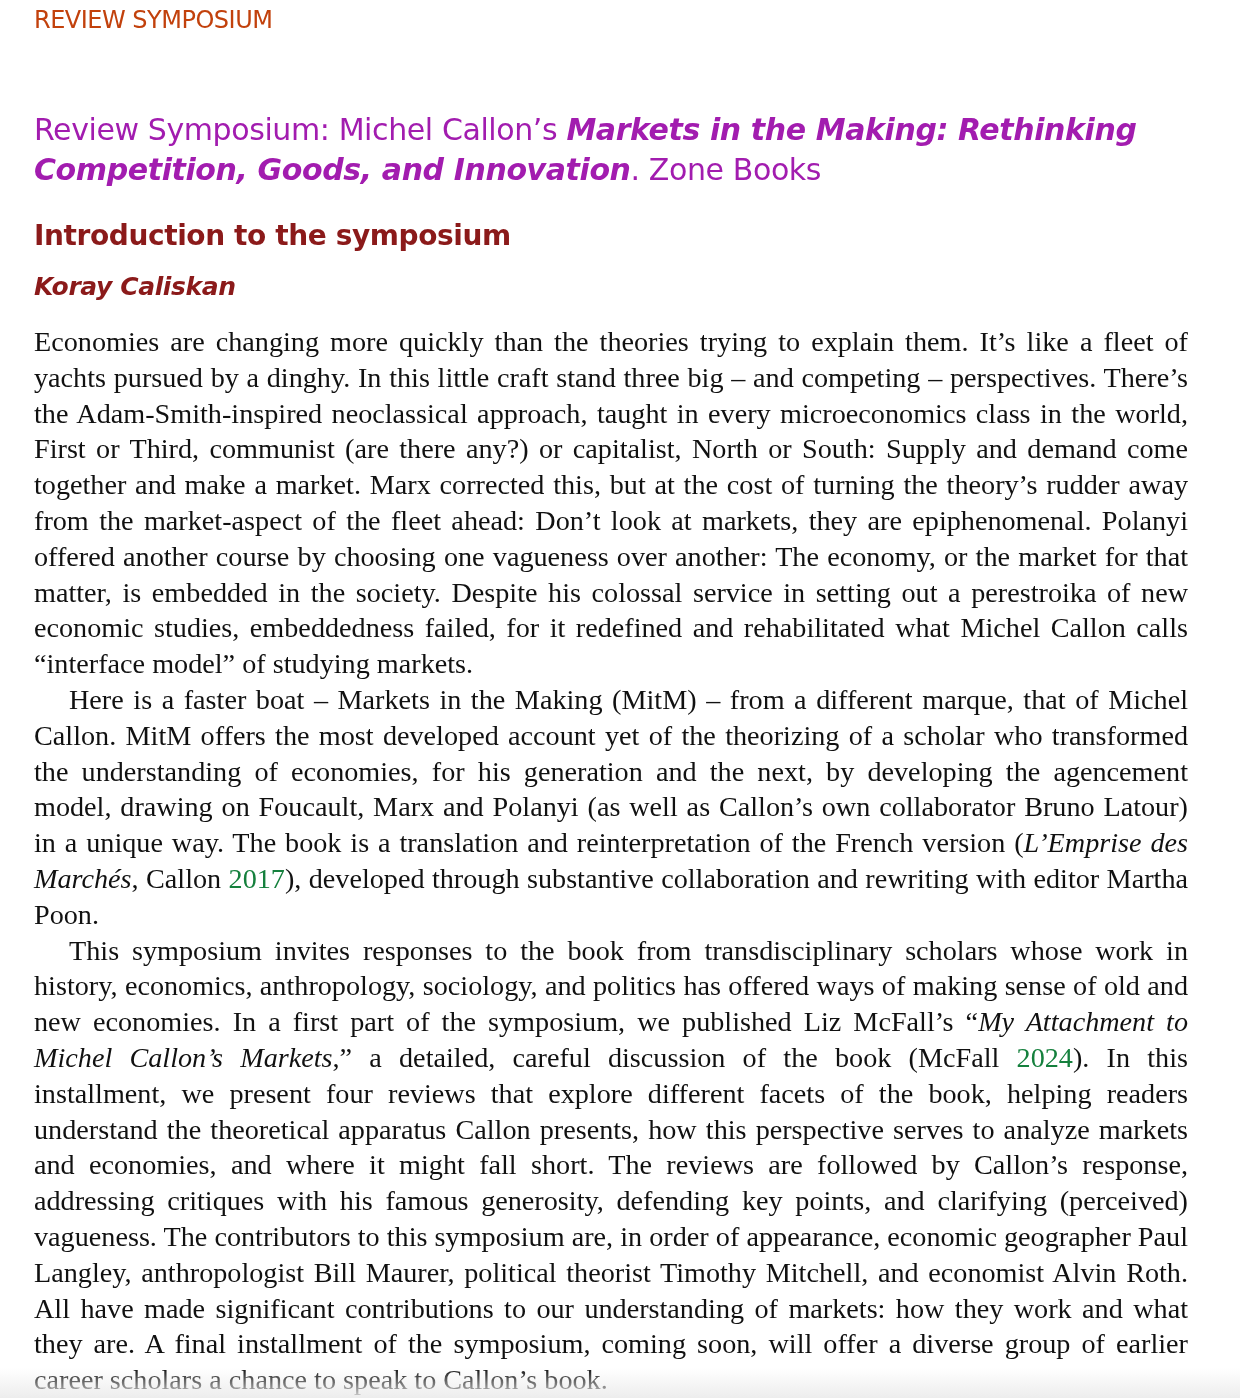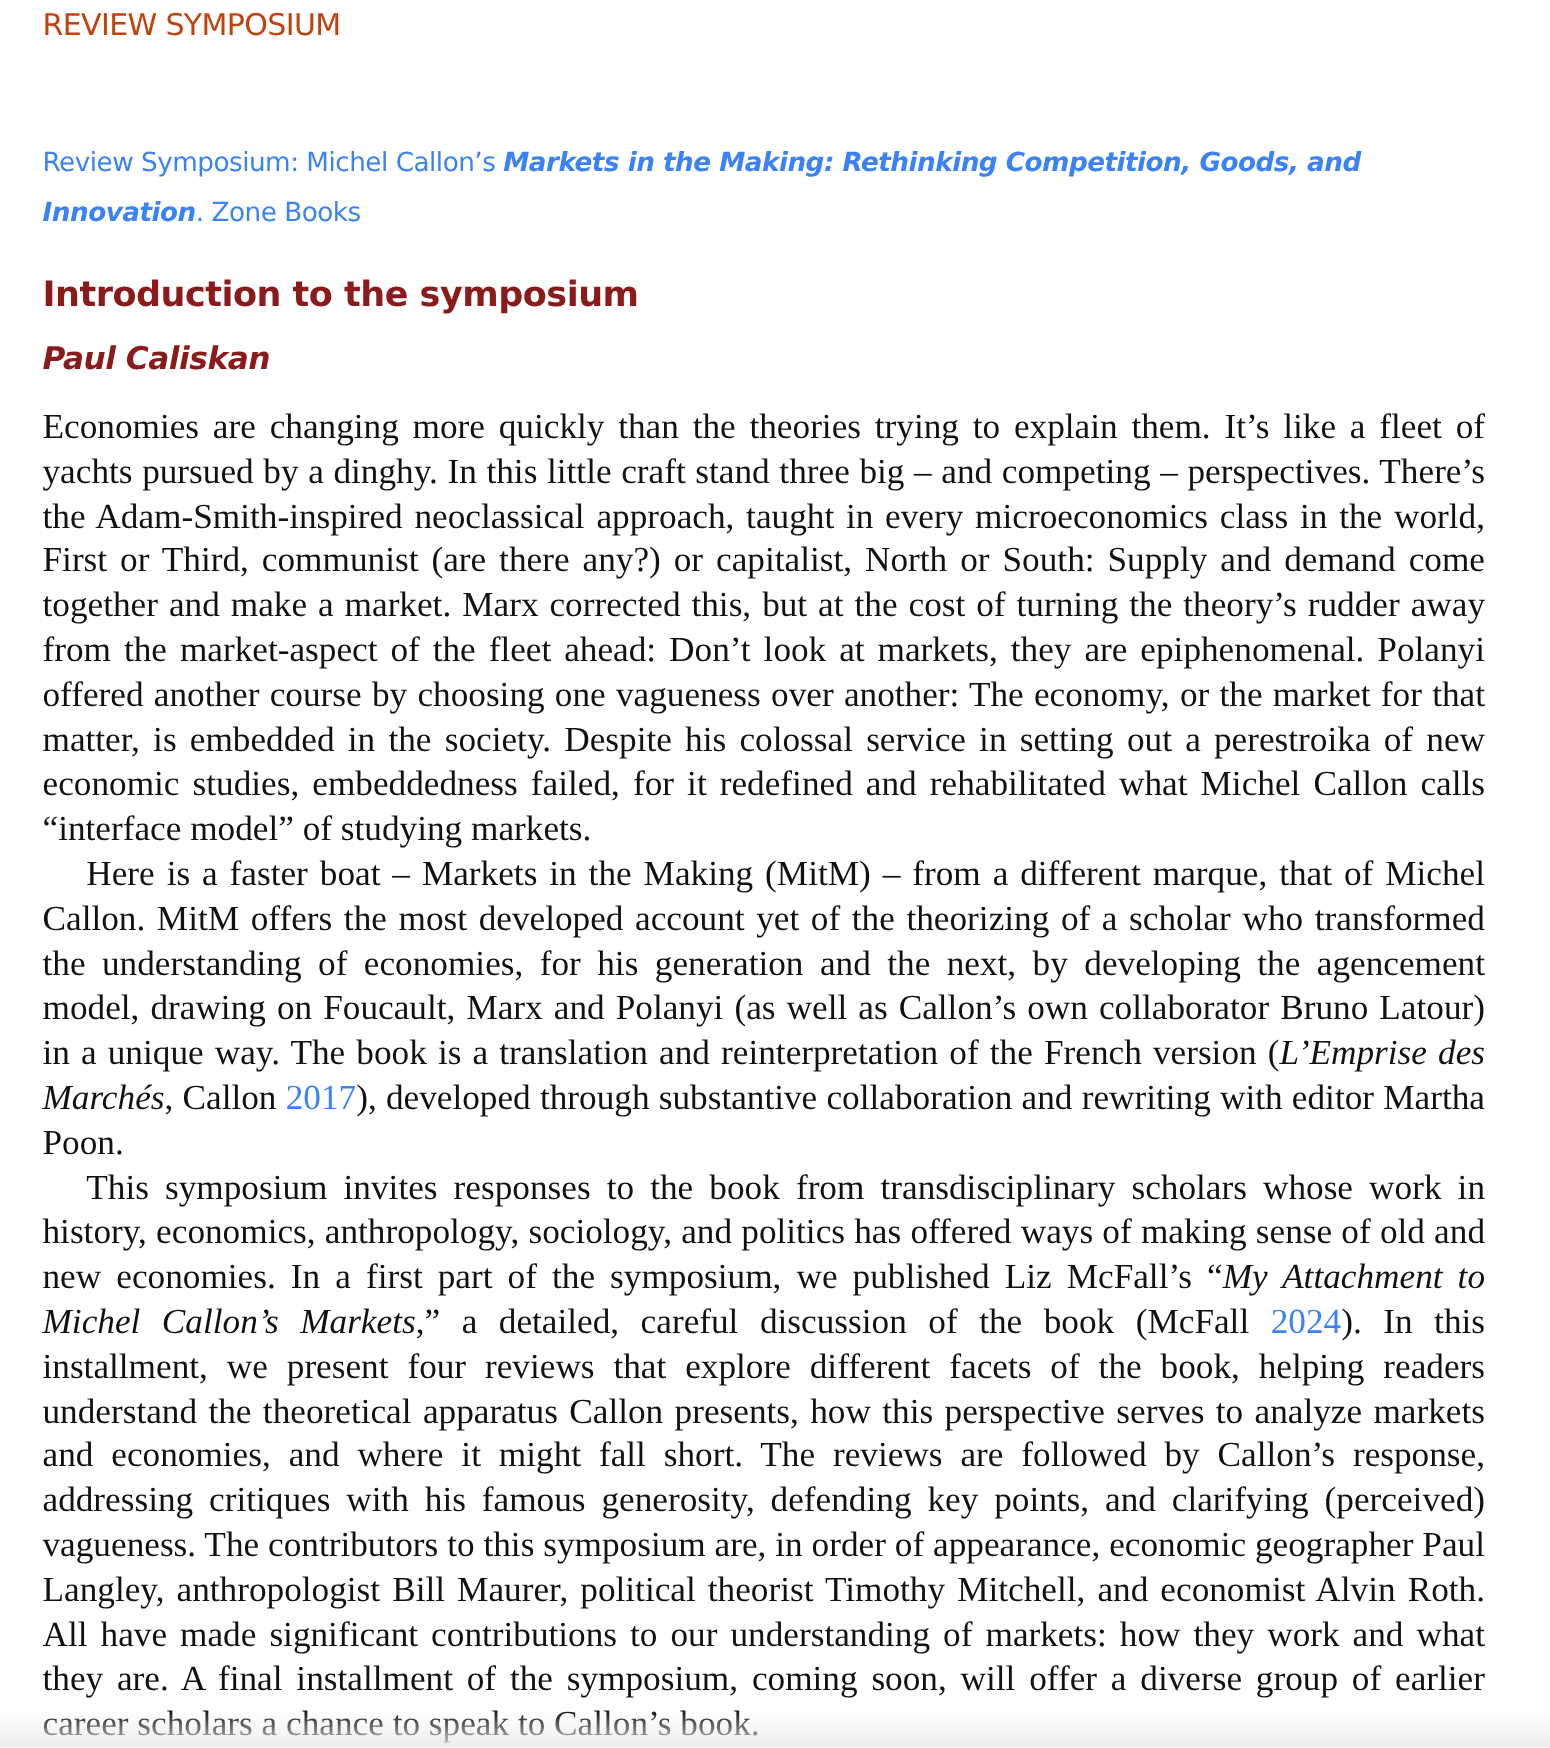--- a/index.html
+++ b/index.html
@@ -29,24 +29,24 @@
       letter-spacing: -0.5px;
       color: #c2410c;
       white-space: nowrap;
     }
     .title {
       position: absolute;
       top: 110px;
       left: 0;
       width: 1154px;
       font-family: "DejaVu Sans", sans-serif;
-      font-size: 21px;
+      font-size: 30px;
       line-height: 40px;
       letter-spacing: -0.4px;
-      color: #3b82f6;
+      color: #a21caf;
     }
     .title .book {
       font-weight: bold;
       font-style: italic;
     }
     .heading {
       position: absolute;
       top: 219px;
       left: 0;
       font-family: "DejaVu Sans", sans-serif;
@@ -83,21 +83,21 @@
     .body p {
       margin: 0;
     }
     .body p + p {
       text-indent: 35px;
     }
     .body em {
       font-style: italic;
     }
     .cite {
-      color: #3b82f6;
+      color: #15803d;
       text-decoration: none;
       cursor: pointer;
     }
     .fade {
       position: absolute;
       left: 0;
       bottom: 0;
       width: 1240px;
       height: 30px;
       background: linear-gradient(to bottom, rgba(240,240,240,0), rgba(235,235,235,0.9));
@@ -107,21 +107,21 @@
 </head>
 <body>
 
 <div class="page">
   <div class="section-label">REVIEW SYMPOSIUM</div>
 
   <div class="title"><span>Review Symposium: Michel Callon’s </span><span class="book">Markets in the Making: Rethinking Competition, Goods, and Innovation</span><span>. Zone Books</span></div>
 
   <div class="heading">Introduction to the symposium</div>
 
-  <div class="author">Paul Caliskan</div>
+  <div class="author">Koray Caliskan</div>
 
   <div class="body">
     <p>Economies are changing more quickly than the theories trying to explain them. It’s like a fleet of yachts pursued by a dinghy. In this little craft stand three big – and competing – perspectives. There’s the Adam-Smith-inspired neoclassical approach, taught in every microeconomics class in the world, First or Third, communist (are there any?) or capitalist, North or South: Supply and demand come together and make a market. Marx corrected this, but at the cost of turning the the­ory’s rudder away from the market-aspect of the fleet ahead: Don’t look at markets, they are epi­phenomenal. Polanyi offered another course by choosing one vagueness over another: The economy, or the market for that matter, is embedded in the society. Despite his colossal service in setting out a perestroika of new economic studies, embeddedness failed, for it redefined and reha­bilitated what Michel Callon calls “interface model” of studying markets.</p>
     <p><span>Here is a faster boat – Markets in the Making (MitM) – from a different marque, that of Michel Callon. MitM offers the most developed account yet of the theorizing of a scholar who transformed the understanding of economies, for his generation and the next, by developing the agencement model, drawing on Foucault, Marx and Polanyi (as well as Callon’s own collaborator Bruno Latour) in a unique way. The book is a translation and reinterpretation of the French version (</span><em>L’Emprise des Marchés</em><span>, Callon </span><a class="cite">2017</a><span>), developed through substantive collaboration and rewriting with editor Martha Poon.</span></p>
     <p><span>This symposium invites responses to the book from transdisciplinary scholars whose work in history, economics, anthropology, sociology, and politics has offered ways of making sense of old and new economies. In a first part of the symposium, we published Liz McFall’s “</span><em>My Attach­ment to Michel Callon’s Markets</em><span>,” a detailed, careful discussion of the book (McFall </span><a class="cite">2024</a><span>). In this installment, we present four reviews that explore different facets of the book, helping readers understand the theoretical apparatus Callon presents, how this perspective serves to analyze mar­kets and economies, and where it might fall short. The reviews are followed by Callon’s response, addressing critiques with his famous generosity, defending key points, and clarifying (perceived) vagueness. The contributors to this symposium are, in order of appearance, economic geographer Paul Langley, anthropologist Bill Maurer, political theorist Timothy Mitchell, and economist Alvin Roth. All have made significant contributions to our understanding of markets: how they work and what they are. A final installment of the symposium, coming soon, will offer a diverse group of ear­lier career scholars a chance to speak to Callon’s book.</span></p>
   </div>
 </div>
 
 <div class="fade"></div>
 

